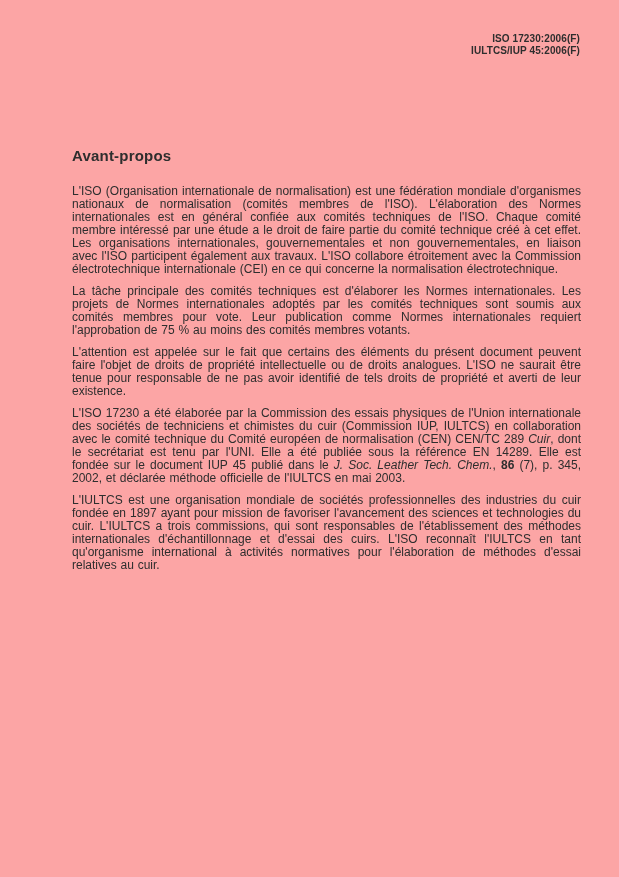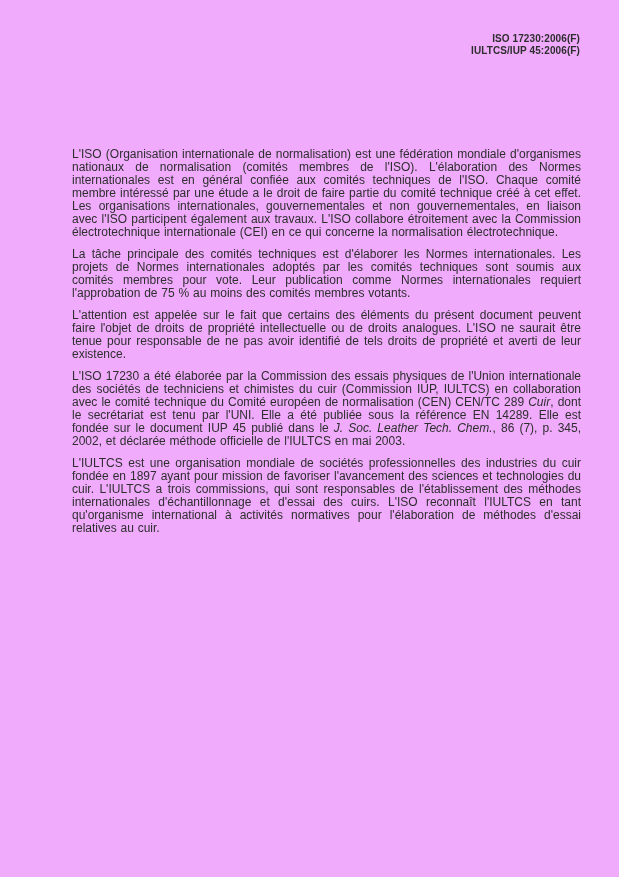--- a/index.html
+++ b/index.html
@@ -5,21 +5,21 @@
   * { margin: 0; padding: 0; box-sizing: border-box; }
   html, body { background: #ffffff; }
   body {
     font-family: "Liberation Sans", "DejaVu Sans", sans-serif;
     color: #2e2e2e;
   }
   .page {
     position: relative;
     width: 619px;
     height: 877px;
-    background: #f0abfc;
+    background: #fca5a5;
     overflow: hidden;
   }
   .doc-header {
     position: absolute;
     top: 33px;
     right: 39px;
     text-align: right;
     font-size: 10px;
     font-weight: bold;
     line-height: 12px;
@@ -39,21 +39,21 @@
     letter-spacing: 0.2px;
   }
   .content p {
     font-size: 12px;
     line-height: 13px;
     text-align: justify;
     margin: 0 0 9px 0;
     word-spacing: 0.5px;
   }
   .italic { font-style: italic; }
-  .bold { font-weight: normal; }
+  .bold { font-weight: bold; }
   .doc-footer {
     position: absolute;
     left: 72px;
     right: 39px;
     top: 837px;
     display: flex;
     justify-content: space-between;
     align-items: baseline;
     font-size: 8.5px;
     line-height: 11px;
@@ -64,20 +64,21 @@
 <body>
 
 <div class="page">
 
   <div class="doc-header">
     <div>ISO 17230:2006(F)</div>
     <div>IULTCS/IUP 45:2006(F)</div>
   </div>
 
   <div class="content">
+    <h1 class="page-title">Avant-propos</h1>
 
     <p>L'ISO (Organisation internationale de normalisation) est une fédération mondiale d'organismes nationaux de normalisation (comités membres de l'ISO). L'élaboration des Normes internationales est en général confiée aux comités techniques de l'ISO. Chaque comité membre intéressé par une étude a le droit de faire partie du comité technique créé à cet effet. Les organisations internationales, gouvernementales et non gouvernementales, en liaison avec l'ISO participent également aux travaux. L'ISO collabore étroitement avec la Commission électrotechnique internationale (CEI) en ce qui concerne la normalisation électrotechnique.</p>
 
 
     <p>La tâche principale des comités techniques est d'élaborer les Normes internationales. Les projets de Normes internationales adoptés par les comités techniques sont soumis aux comités membres pour vote. Leur publication comme Normes internationales requiert l'approbation de 75 % au moins des comités membres votants.</p>
 
     <p>L'attention est appelée sur le fait que certains des éléments du présent document peuvent faire l'objet de droits de propriété intellectuelle ou de droits analogues. L'ISO ne saurait être tenue pour responsable de ne pas avoir identifié de tels droits de propriété et averti de leur existence.</p>
 
     <p><span>L'ISO 17230 a été élaborée par la Commission des essais physiques de l'Union internationale des sociétés de techniciens et chimistes du cuir (Commission IUP, IULTCS) en collaboration avec le comité technique du Comité européen de normalisation (CEN) CEN/TC 289 </span><span class="italic">Cuir</span><span>, dont le secrétariat est tenu par l'UNI. Elle a été publiée sous la référence EN 14289. Elle est fondée sur le document IUP 45 publié dans le </span><span class="italic">J. Soc. Leather Tech. Chem.</span><span>, </span><span class="bold">86</span><span> (7), p. 345, 2002, et déclarée méthode officielle de l'IULTCS en mai 2003.</span></p>
 

